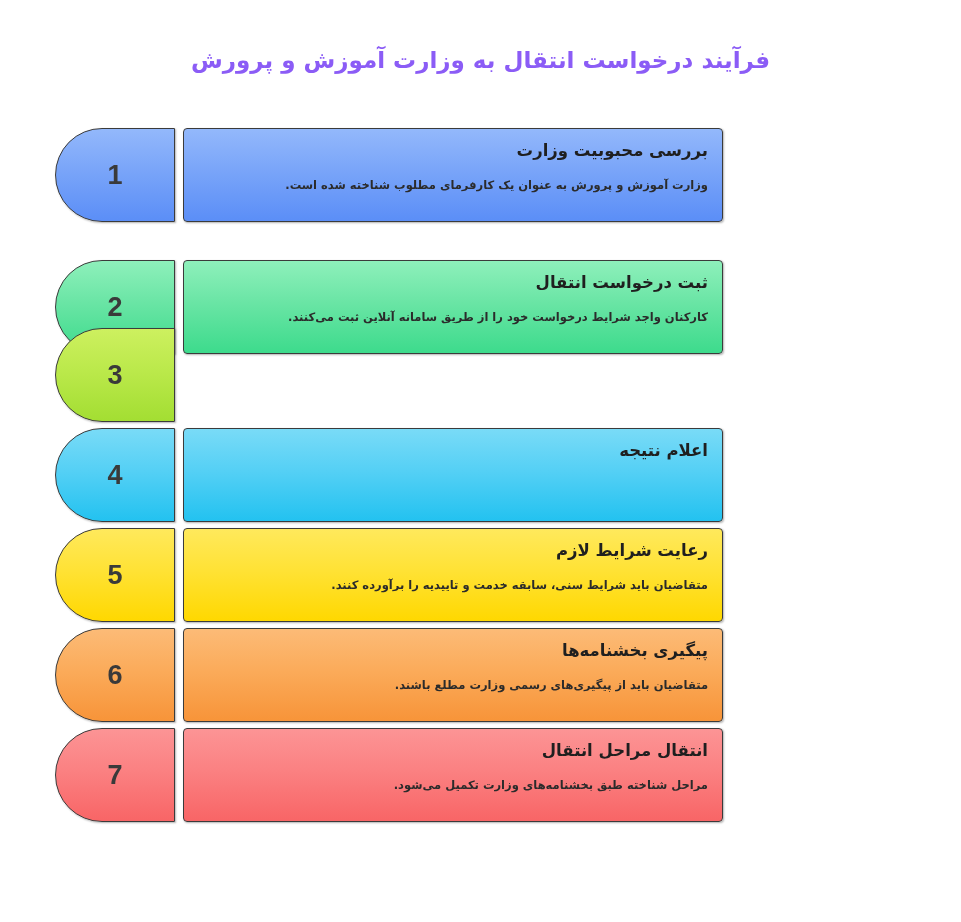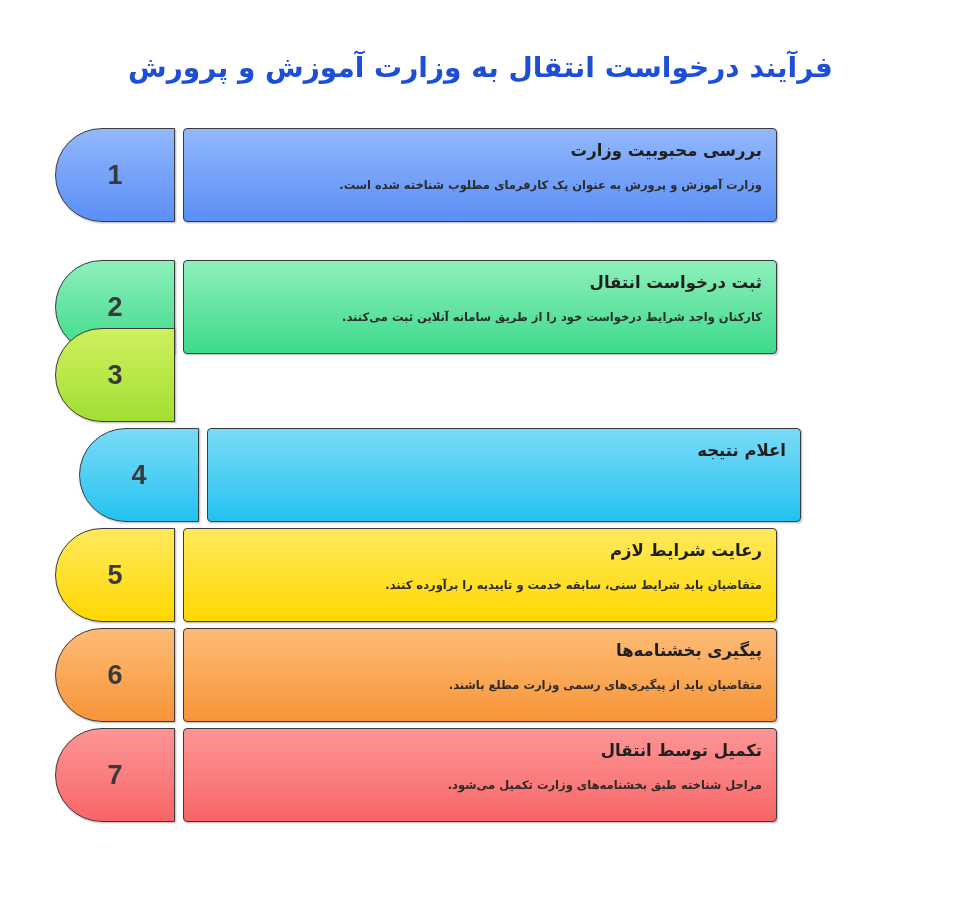--- a/index.html
+++ b/index.html
@@ -26,23 +26,23 @@
   
   .title-wrap {
     position: absolute;
     top: 30px;
     left: 0;
     width: 961px;
     text-align: center;
   }
   .title {
     display: inline-block;
-    font-size: 28px;
-    font-weight: bold;
-    color: #1d4ed8;
+    font-size: 23px;
+    font-weight: bold;
+    color: #8b5cf6;
     letter-spacing: 0px;
     direction: rtl;
     unicode-bidi: isolate;
     line-height: 1.35;
   }
 
   
   .flow {
     position: absolute;
     top: 128px;
@@ -78,21 +78,21 @@
     color: #3a3a3a;
     direction: ltr;
     line-height: 1;
   }
 
   
   .step-bar {
     position: absolute;
     left: 128px;
     top: 0;
-    width: 594px;
+    width: 540px;
     height: 94px;
     border: 1.6px solid #3b3b3b;
     border-radius: 4px;
     box-sizing: border-box;
     padding: 11px 14px 0 14px;
     box-shadow: 1px 1px 2px rgba(0,0,0,0.30);
     overflow: hidden;
   }
 
   .step-head {
@@ -114,21 +114,21 @@
     unicode-bidi: isolate;
     text-align: right;
     line-height: 1.4;
     white-space: nowrap;
   }
 
   
   .c1 { background: linear-gradient(180deg, #93b8fb 0%, #7ba6f9 42%, #5b8ef7 100%); }
   .c2 { background: linear-gradient(180deg, #8ef0bb 0%, #6ae5a5 45%, #3ddb8c 100%); margin-top: 32px; }
   .c3 { background: linear-gradient(180deg, #cdf05f 0%, #bbe94b 45%, #a3de32 100%); }
-  .c4 { background: linear-gradient(180deg, #79dbf7 0%, #55d0f5 45%, #23c2f0 100%); margin-left: 24px; }
+  .c4 { background: linear-gradient(180deg, #79dbf7 0%, #55d0f5 45%, #23c2f0 100%); }
   .c5 { background: linear-gradient(180deg, #ffe95c 0%, #ffe235 45%, #ffd800 100%); }
   .c6 { background: linear-gradient(180deg, #fcbb77 0%, #fbab5a 45%, #f79439 100%); }
   .c7 { background: linear-gradient(180deg, #fc9495 0%, #fb8182 45%, #f86566 100%); }
 </style>
 </head>
 <body>
 
 <div class="page">
 
   <div class="title-wrap">
@@ -190,19 +190,19 @@
         <div class="step-head">پیگیری بخشنامه‌ها</div>
         <div class="step-desc">متقاضیان باید از پیگیری‌های رسمی وزارت مطلع باشند.</div>
       </div>
     </div>
 
     <div class="step-row">
       <div class="step-num c7">
         <span>7</span>
       </div>
       <div class="step-bar c7">
-        <div class="step-head">تکمیل توسط انتقال</div>
+        <div class="step-head">انتقال مراحل انتقال</div>
         <div class="step-desc">مراحل شناخته طبق بخشنامه‌های وزارت تکمیل می‌شود.</div>
       </div>
     </div>
 
   </div>
 </div>
 
 </body></html>

